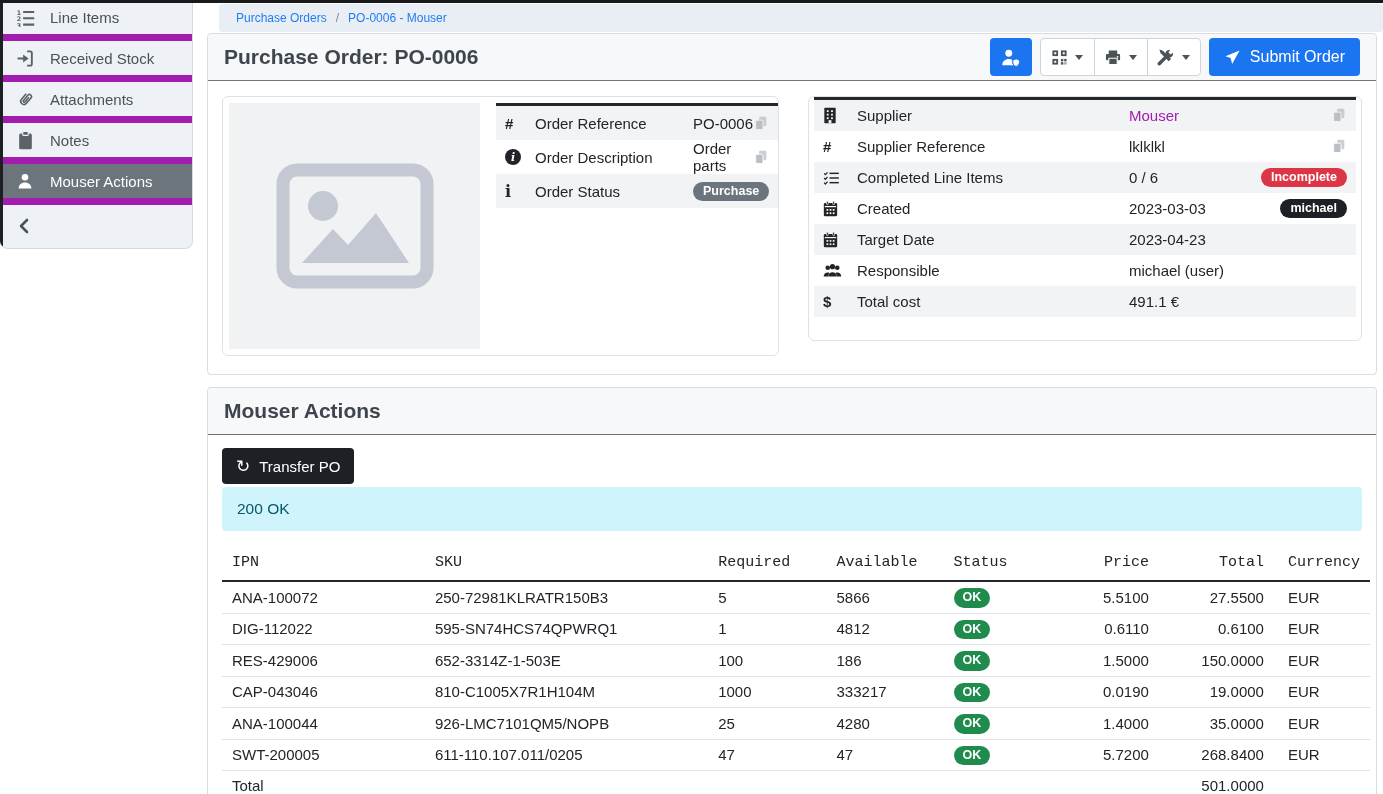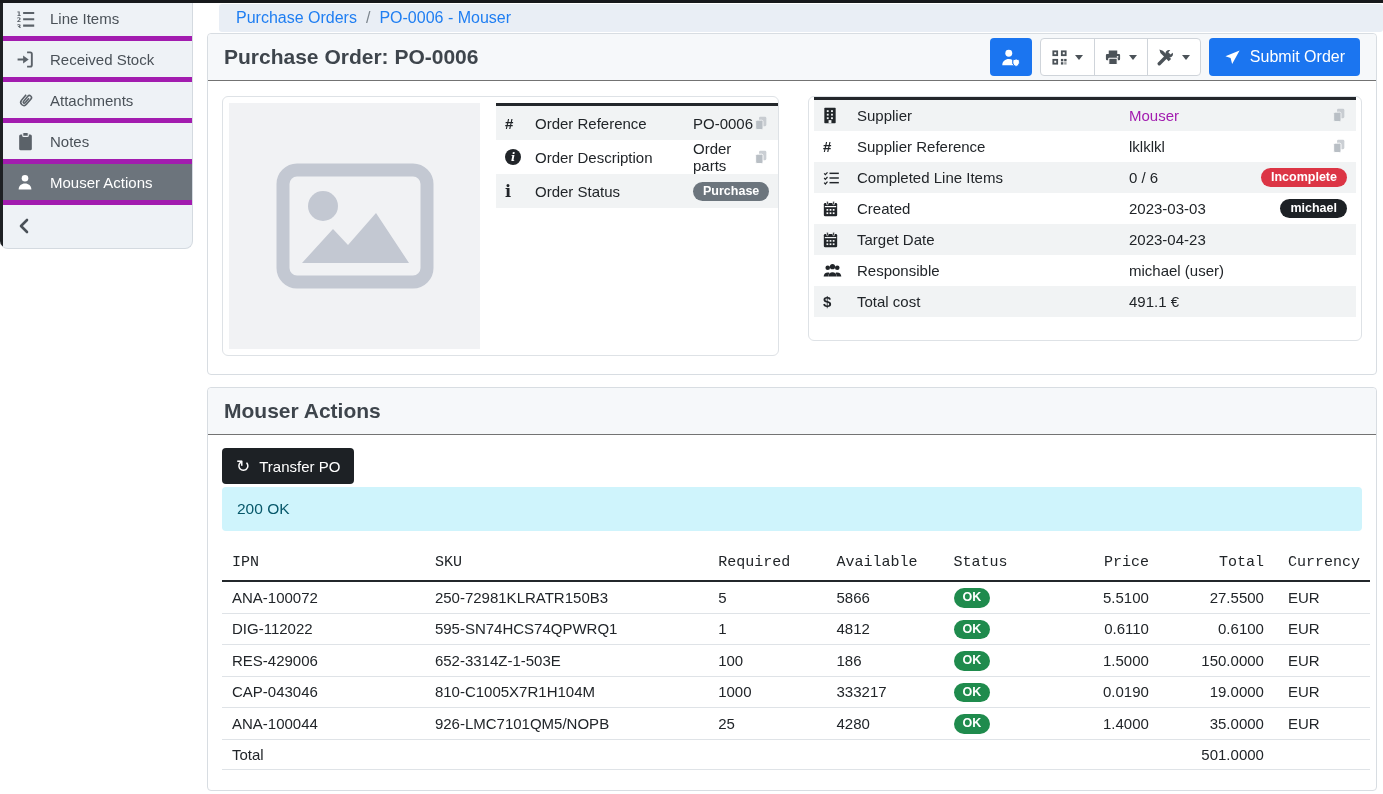--- a/index.html
+++ b/index.html
@@ -7,32 +7,32 @@
   body { font-family:"Liberation Sans",sans-serif; background:#fff; overflow:hidden; }
   .page { position:relative; width:1383px; height:794px; background:#fff; overflow:hidden; }
   .top-strip { position:absolute; top:0; left:0; width:1383px; height:3px; background:#17191c; z-index:40; }
 
   
   .sidebar { position:absolute; left:0; top:0; width:193px; height:249px;
     background:#eef2f6; border:1px solid #d4dae0; border-top:none; border-left:none;
     border-radius:0 0 8px 8px; z-index:30; overflow:hidden; }
   .sidebar::before { content:""; position:absolute; left:0; top:0; width:3px; height:100%; background:#1d2023; }
   .sb-item { display:flex; align-items:center; height:41px; padding-left:15px; gap:15px;
-    border-bottom:5px solid #a21caf; color:#4a5158; cursor:pointer; }
+    border-bottom:7px solid #a21caf; color:#4a5158; cursor:pointer; }
   .sb-item .sb-ic { width:20px; height:20px; display:flex; align-items:center; justify-content:center; color:#5b6269; flex:none; }
   .sb-label { font-size:15px; }
   .sb-item.active { background:#6c747c; color:#fff; }
   .sb-item.active .sb-ic { color:#fff; }
   .sb-collapse { display:flex; align-items:center; height:41px; padding-left:17px; color:#4a5158; cursor:pointer; }
 
   
   .main { position:absolute; left:207px; top:0; width:1176px; }
 
   .breadcrumb { margin:4px 0 1px 12px; height:28px; background:#e9eef5; border-radius:3px;
-    display:flex; align-items:center; gap:9px; padding-left:17px; font-size:16px; }
+    display:flex; align-items:center; gap:9px; padding-left:17px; font-size:12px; }
   .breadcrumb a { color:#1f7ef2; text-decoration:none; cursor:pointer; }
   .breadcrumb .sep { color:#7e878f; }
 
   .panel { background:#fff; border:1px solid #d8dde2; border-radius:4px; margin:0 6px 12px 0; }
   .panel-header { background:#f6f8fa; border-bottom:1px solid #737373; border-radius:4px 4px 0 0;
     display:flex; align-items:center; justify-content:space-between; padding:0 16px; height:47px; }
   .panel-title { font-size:21px; font-weight:600; color:#3e454c; }
 
   
   .toolbar { display:flex; align-items:center; height:38px; }
@@ -502,20 +502,30 @@
             <tr>
               <td>ANA-100044</td>
               <td>926-LMC7101QM5/NOPB</td>
               <td>25</td>
               <td>4280</td>
               <td><span class="badge badge-green">OK</span></td>
               <td class="num">1.4000</td>
               <td class="num">35.0000</td>
               <td class="cur">EUR</td>
             </tr>
+            <tr>
+              <td>SWT-200005</td>
+              <td>611-110.107.011/0205</td>
+              <td>47</td>
+              <td>47</td>
+              <td><span class="badge badge-green">OK</span></td>
+              <td class="num">5.7200</td>
+              <td class="num">268.8400</td>
+              <td class="cur">EUR</td>
+            </tr>
             <tr class="total-row">
               <td>Total</td>
               <td></td>
                 <td></td>
                 <td></td>
                 <td></td>
                 <td></td>
               <td class="num">501.0000</td>
               <td></td>
             </tr>

